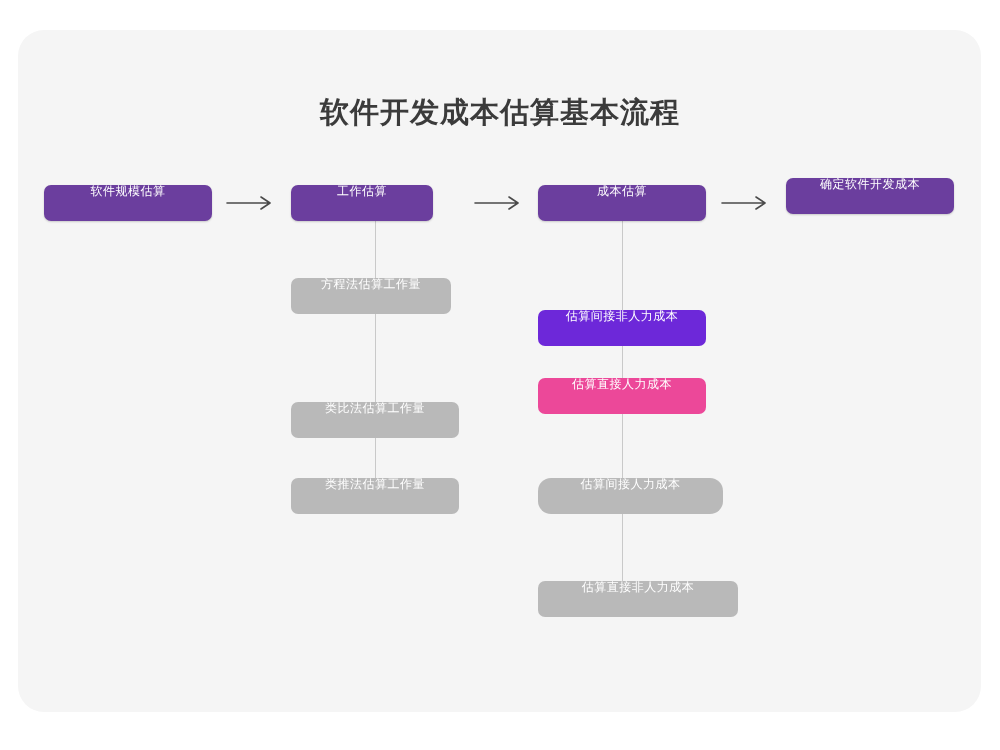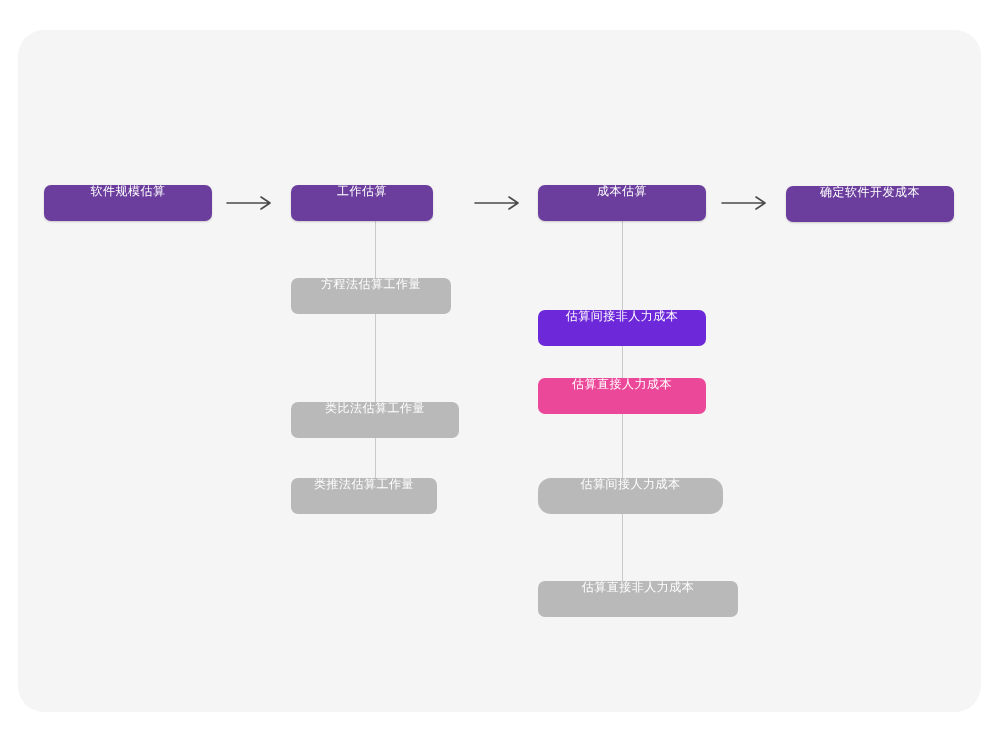--- a/index.html
+++ b/index.html
@@ -91,20 +91,21 @@
   }
   .arrow svg { display: block; }
 </style>
 </head>
 <body>
 
 <div id="canvas">
 
   <div class="card"></div>
 
+  <div class="title">软件开发成本估算基本流程</div>
 
   <div id="connector-layer">
       <div class="vline" style="left: 375px; top: 221px; height: 275px; background: rgb(201, 201, 201);"></div>
       <div class="vline" style="left: 622px; top: 221px; height: 378px; background: rgb(201, 201, 201);"></div>
     </div>
 
   <div id="arrow-layer">
       <div class="arrow" style="left: 221px;">
         <svg width="50" height="16" viewBox="0 0 50 16" aria-hidden="true">
           <path d="M2 8 H44 M36 2 L45 8 L36 14" fill="none" stroke="#4a4a4a" stroke-width="1.6" stroke-linecap="round" stroke-linejoin="round"></path>
@@ -128,36 +129,36 @@
       </div>
       <div class="node primary" style="left: 291px; top: 185px; width: 142px; background: rgb(107, 62, 158);">
         <span>工作估算</span>
       </div>
       <div class="node secondary" style="left: 291px; top: 278px; width: 160px; background: rgb(185, 185, 185);">
         <span>方程法估算工作量</span>
       </div>
       <div class="node secondary" style="left: 291px; top: 378px; width: 168px; background: rgb(185, 185, 185); margin-top: 24px;">
         <span>类比法估算工作量</span>
       </div>
-      <div class="node secondary" style="left: 291px; top: 478px; width: 146px; background: rgb(185, 185, 185);">
+      <div class="node secondary" style="left: 291px; top: 478px; width: 168px; background: rgb(185, 185, 185);">
         <span>类推法估算工作量</span>
       </div>
       <div class="node primary" style="left: 538px; top: 185px; width: 168px; background: rgb(107, 62, 158);">
         <span>成本估算</span>
       </div>
       <div class="node secondary" style="left: 538px; top: 278px; width: 168px; background: #6d28d9; margin-top: 32px;">
         <span>估算间接非人力成本</span>
       </div>
       <div class="node secondary" style="left: 538px; top: 378px; width: 168px; background: #ec4899;">
         <span>估算直接人力成本</span>
       </div>
       <div class="node secondary" style="left: 538px; top: 478px; width: 185px; background: rgb(185, 185, 185); border-radius: 13px;">
         <span>估算间接人力成本</span>
       </div>
       <div class="node secondary" style="left: 538px; top: 581px; width: 200px; background: rgb(185, 185, 185);">
         <span>估算直接非人力成本</span>
       </div>
-      <div class="node primary" style="left: 786px; top: 186px; width: 168px; background: rgb(107, 62, 158);">
+      <div class="node primary" style="left: 786px; top: 178px; width: 168px; background: rgb(107, 62, 158);">
         <span>确定软件开发成本</span>
       </div>
     </div>
 
 </div>
 
 </body></html>

